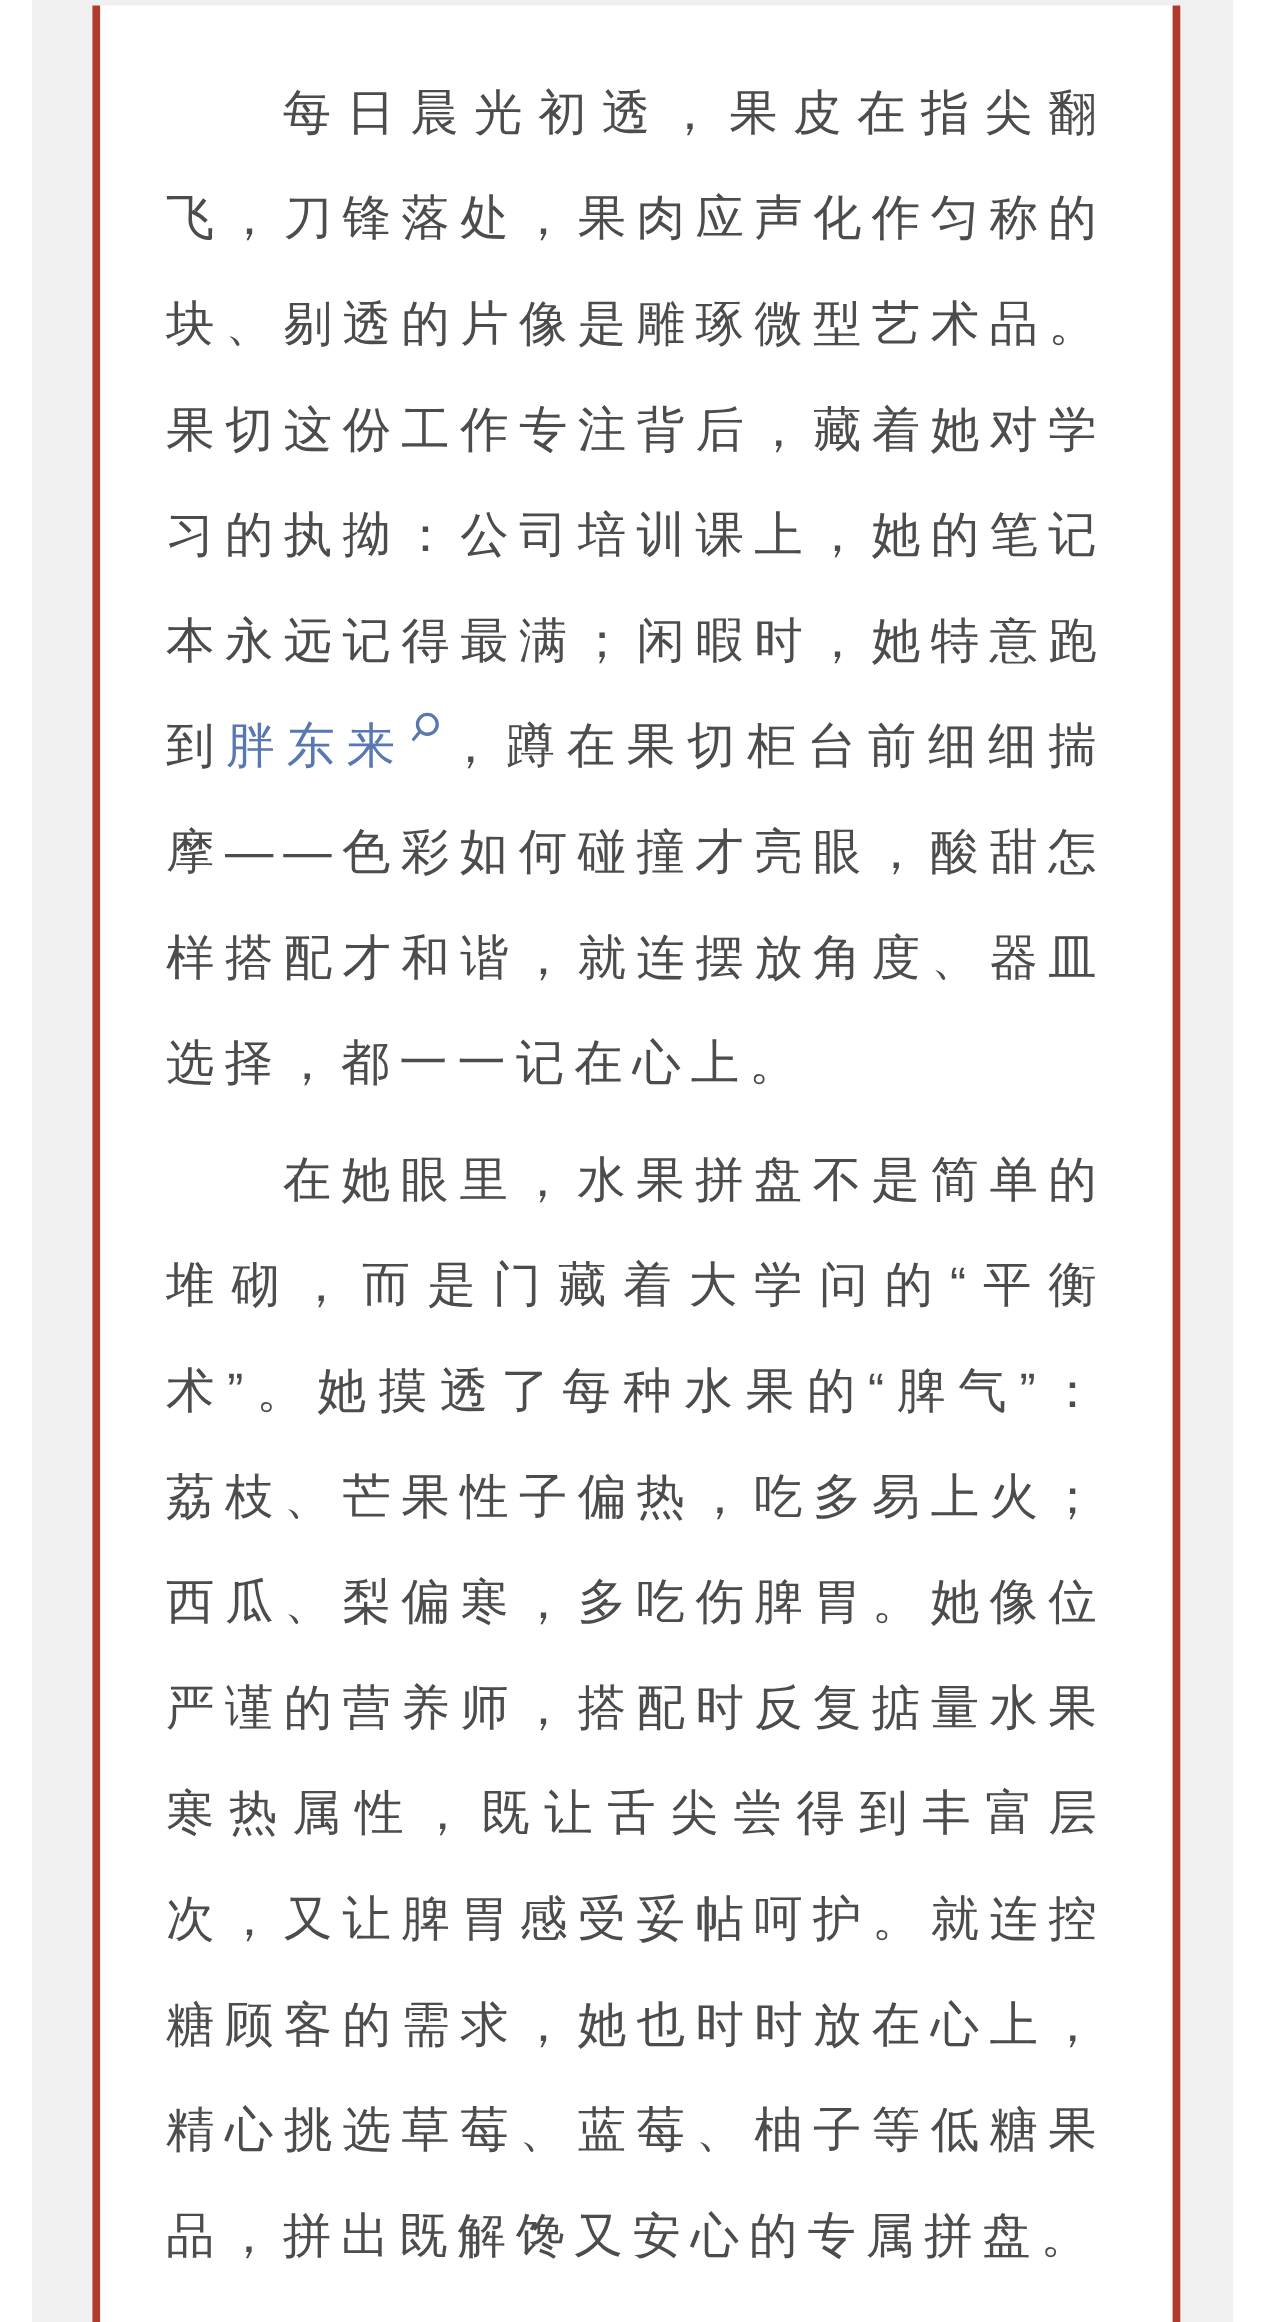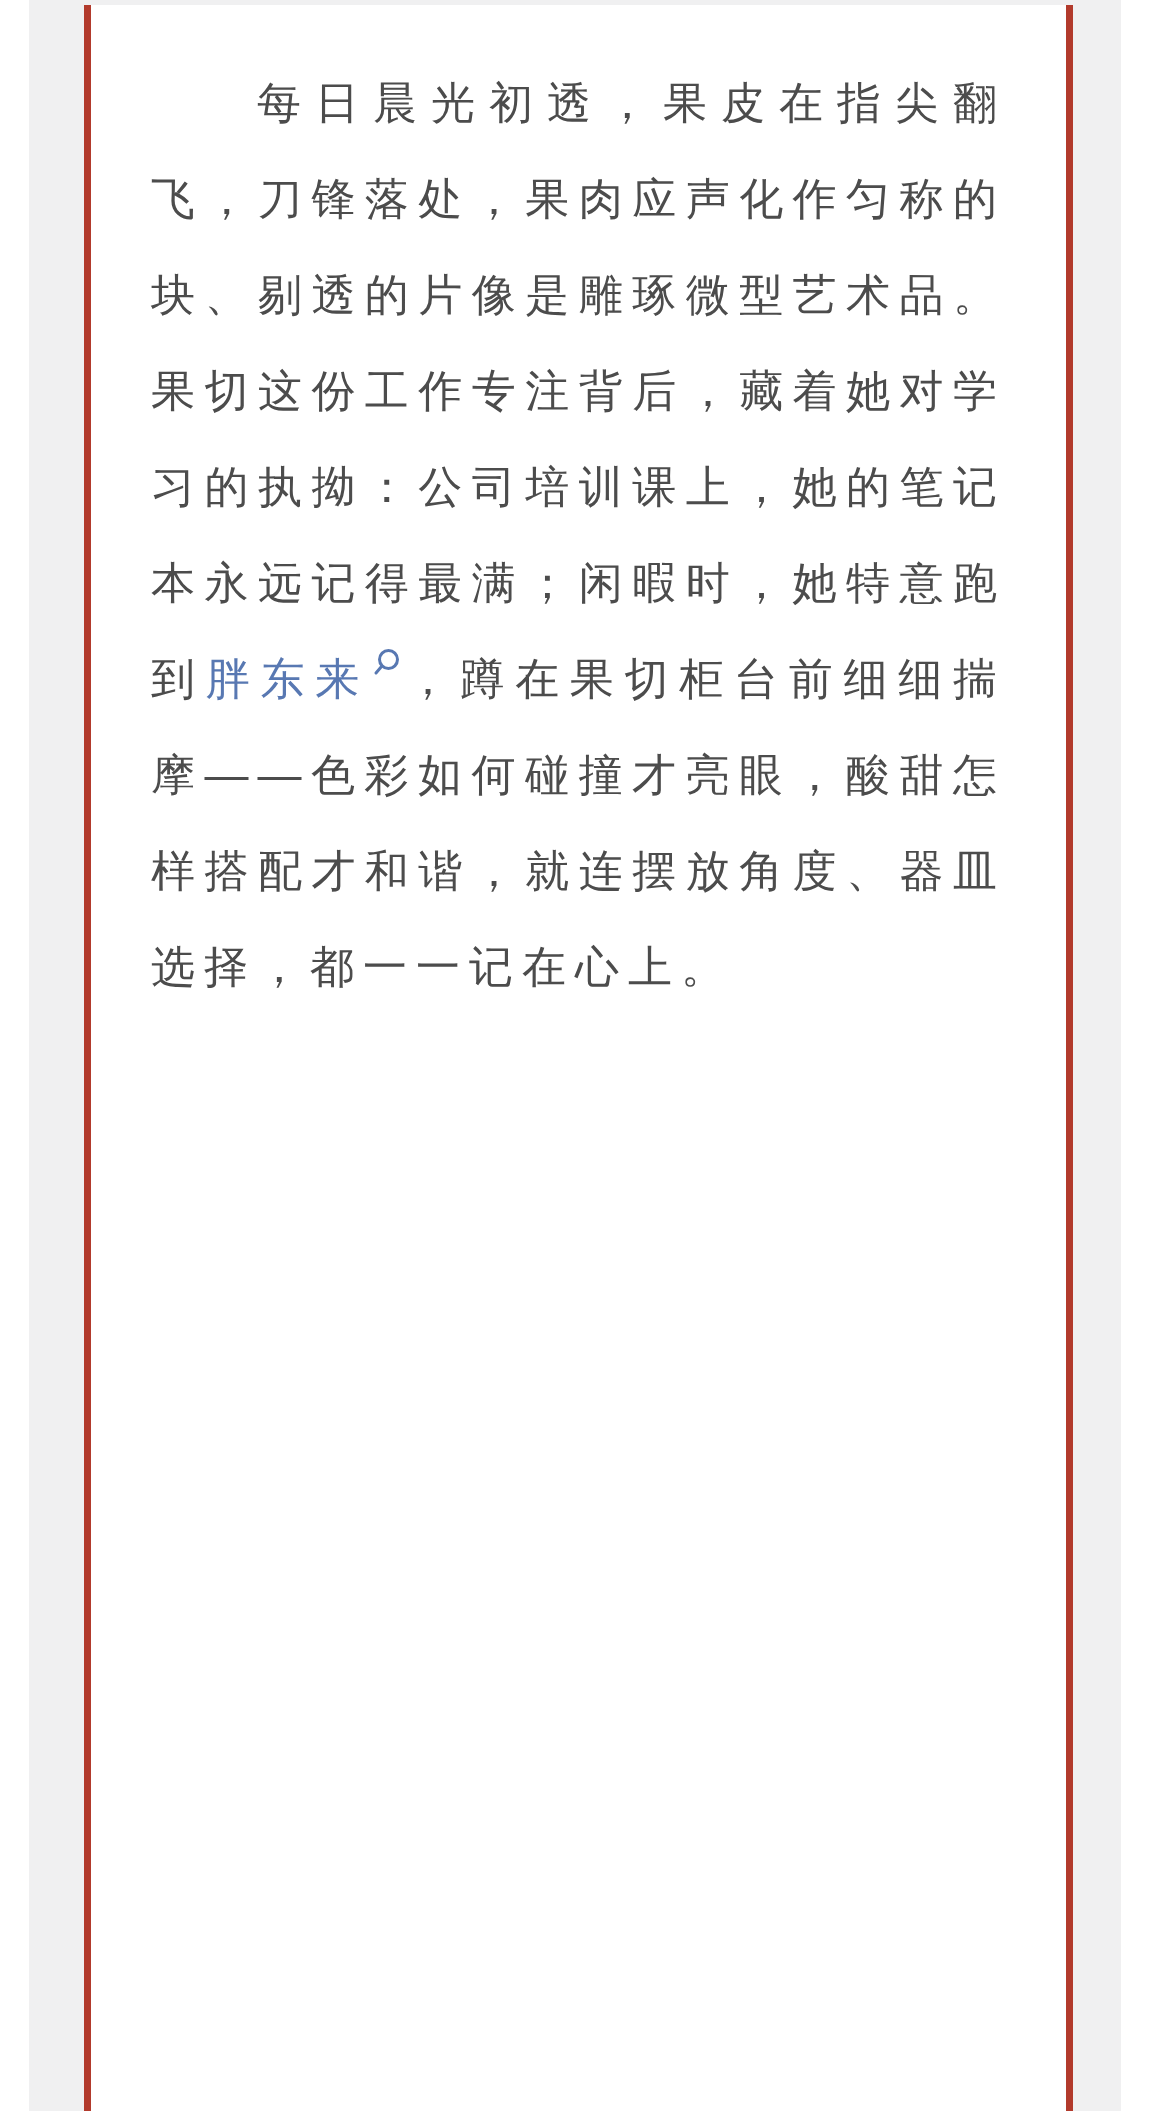--- a/index.html
+++ b/index.html
@@ -73,15 +73,16 @@
 <body>
 
 <div class="stage">
   <div class="gutter"></div>
   <div class="card">
     <div class="article-body">
       <p><span>每日晨光初透，果皮在指尖翻飞，刀锋落处，果肉应声化作匀称的块、剔透的片像是雕琢微型艺术品。果切这份工作专注背后，藏着她对学习的执拗：公司培训课上，她的笔记本永远记得最满；闲暇时，她特意跑到</span><a class="entity-link">胖东来</a><span class="search-sup"><svg viewBox="0 0 30 34" xmlns="http://www.w3.org/2000/svg">
              <circle cx="16.5" cy="13.5" r="9" fill="none" stroke="#5878b2" stroke-width="3"></circle>
              <line x1="9.5" y1="20.5" x2="4" y2="27" stroke="#5878b2" stroke-width="3" stroke-linecap="round"></line>
            </svg></span><span>，蹲在果切柜台前细细揣摩——色彩如何碰撞才亮眼，酸甜怎样搭配才和谐，就连摆放角度、器皿选择，都一一记在心上。</span></p>
+      <p>在她眼里，水果拼盘不是简单的堆砌，而是门藏着大学问的“平衡术”。她摸透了每种水果的“脾气”：荔枝、芒果性子偏热，吃多易上火；西瓜、梨偏寒，多吃伤脾胃。她像位严谨的营养师，搭配时反复掂量水果寒热属性，既让舌尖尝得到丰富层次，又让脾胃感受妥帖呵护。就连控糖顾客的需求，她也时时放在心上，精心挑选草莓、蓝莓、柚子等低糖果品，拼出既解馋又安心的专属拼盘。</p>
     </div>
   </div>
 </div>
 
 </body></html>

